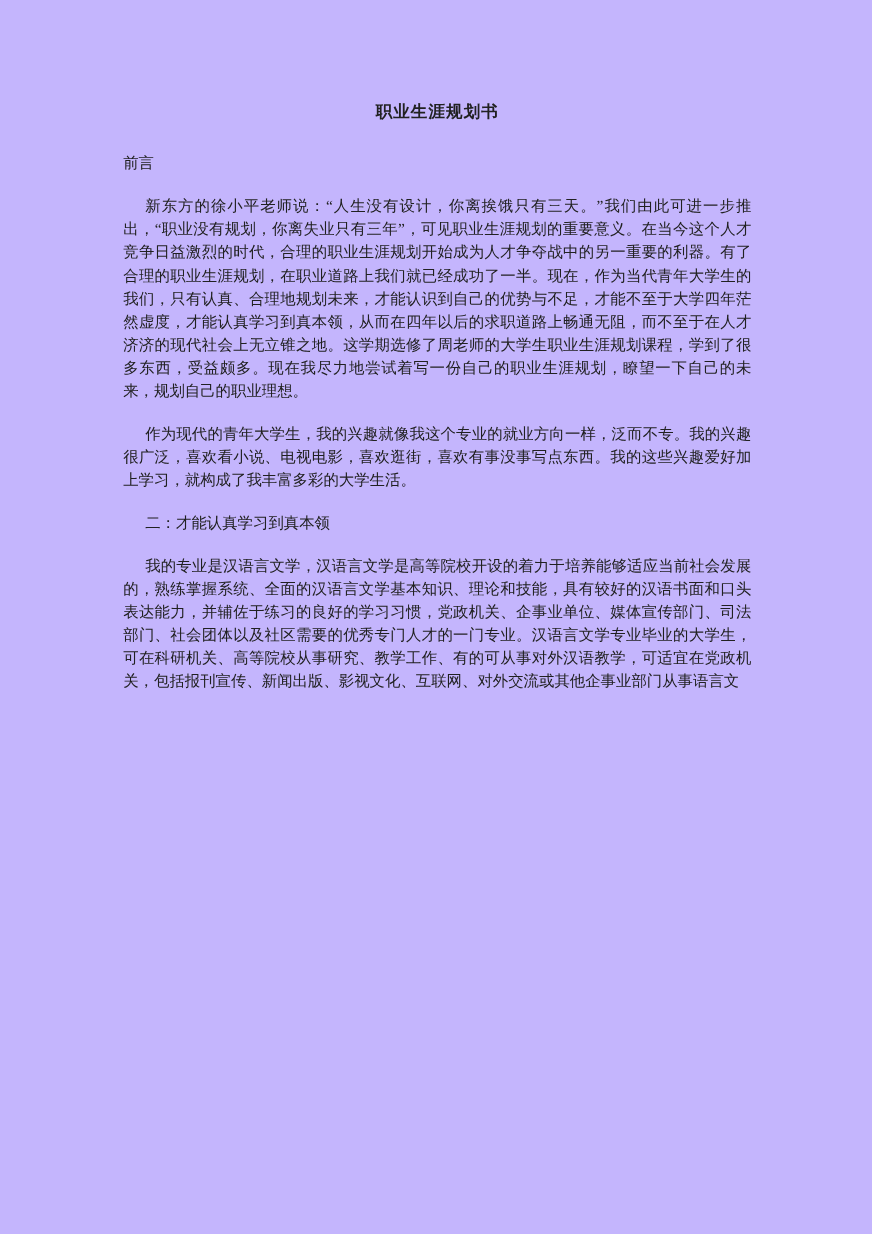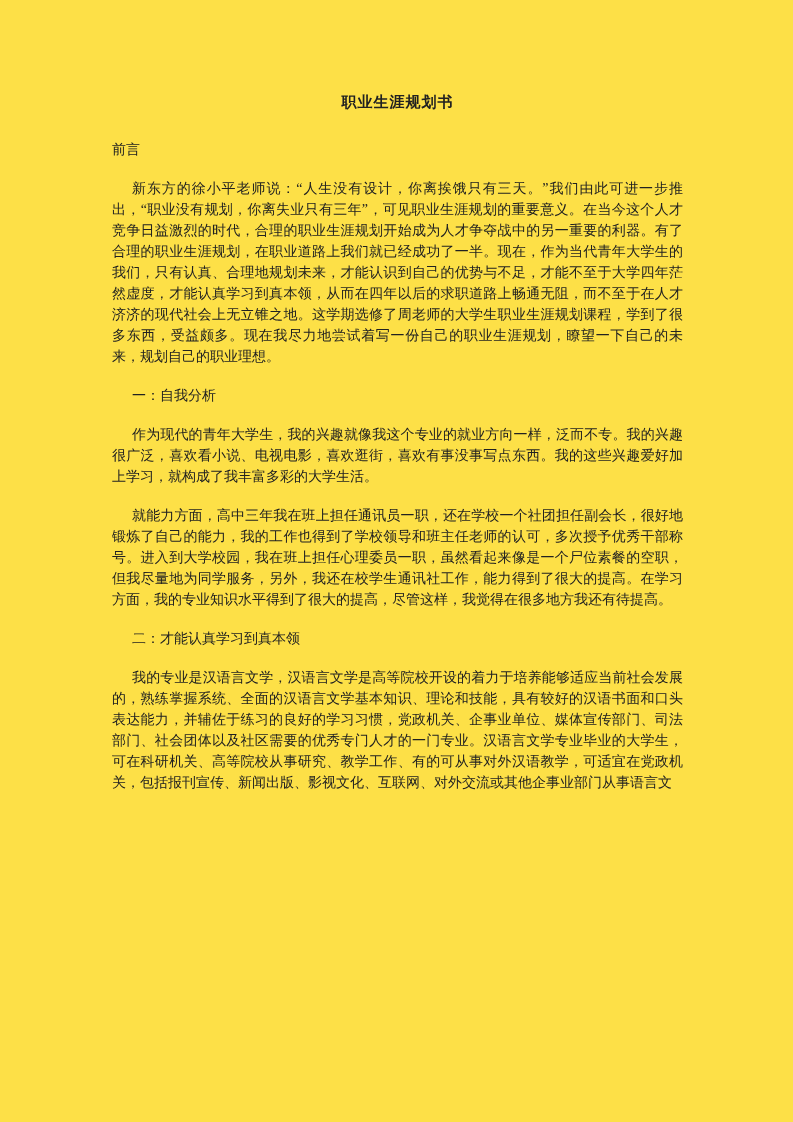--- a/index.html
+++ b/index.html
@@ -5,21 +5,21 @@
   html, body {
     margin: 0;
     padding: 0;
     background: #ffffff;
   }
   .page {
     position: relative;
     width: 793px;
     height: 1122px;
     margin: 0 auto;
-    background: #fde047;
+    background: #c4b5fd;
     box-sizing: border-box;
     padding: 92px 110px 0 112px;
     overflow: hidden;
     font-family: "Liberation Serif", "DejaVu Serif", serif;
     color: #212121;
   }
   .doc-title {
     font-size: 15px;
     font-weight: bold;
     text-align: center;
@@ -46,19 +46,17 @@
   }
 </style>
 </head>
 <body>
 
 <div class="page">
   <h1 class="doc-title">职业生涯规划书</h1>
   <main class="doc-body">
       <p class="block heading">前言</p>
       <p class="block paragraph indent">新东方的徐小平老师说：“人生没有设计，你离挨饿只有三天。”我们由此可进一步推出，“职业没有规划，你离失业只有三年”，可见职业生涯规划的重要意义。在当今这个人才竞争日益激烈的时代，合理的职业生涯规划开始成为人才争夺战中的另一重要的利器。有了合理的职业生涯规划，在职业道路上我们就已经成功了一半。现在，作为当代青年大学生的我们，只有认真、合理地规划未来，才能认识到自己的优势与不足，才能不至于大学四年茫然虚度，才能认真学习到真本领，从而在四年以后的求职道路上畅通无阻，而不至于在人才济济的现代社会上无立锥之地。这学期选修了周老师的大学生职业生涯规划课程，学到了很多东西，受益颇多。现在我尽力地尝试着写一份自己的职业生涯规划，瞭望一下自己的未来，规划自己的职业理想。</p>
-      <p class="block heading indent">一：自我分析</p>
       <p class="block paragraph indent">作为现代的青年大学生，我的兴趣就像我这个专业的就业方向一样，泛而不专。我的兴趣很广泛，喜欢看小说、电视电影，喜欢逛街，喜欢有事没事写点东西。我的这些兴趣爱好加上学习，就构成了我丰富多彩的大学生活。</p>
-      <p class="block paragraph indent">就能力方面，高中三年我在班上担任通讯员一职，还在学校一个社团担任副会长，很好地锻炼了自己的能力，我的工作也得到了学校领导和班主任老师的认可，多次授予优秀干部称号。进入到大学校园，我在班上担任心理委员一职，虽然看起来像是一个尸位素餐的空职，但我尽量地为同学服务，另外，我还在校学生通讯社工作，能力得到了很大的提高。在学习方面，我的专业知识水平得到了很大的提高，尽管这样，我觉得在很多地方我还有待提高。</p>
       <p class="block heading indent">二：才能认真学习到真本领</p>
       <p class="block paragraph indent">我的专业是汉语言文学，汉语言文学是高等院校开设的着力于培养能够适应当前社会发展的，熟练掌握系统、全面的汉语言文学基本知识、理论和技能，具有较好的汉语书面和口头表达能力，并辅佐于练习的良好的学习习惯，党政机关、企事业单位、媒体宣传部门、司法部门、社会团体以及社区需要的优秀专门人才的一门专业。汉语言文学专业毕业的大学生，可在科研机关、高等院校从事研究、教学工作、有的可从事对外汉语教学，可适宜在党政机关，包括报刊宣传、新闻出版、影视文化、互联网、对外交流或其他企事业部门从事语言文</p>
     </main>
 </div>
 
 </body></html>

